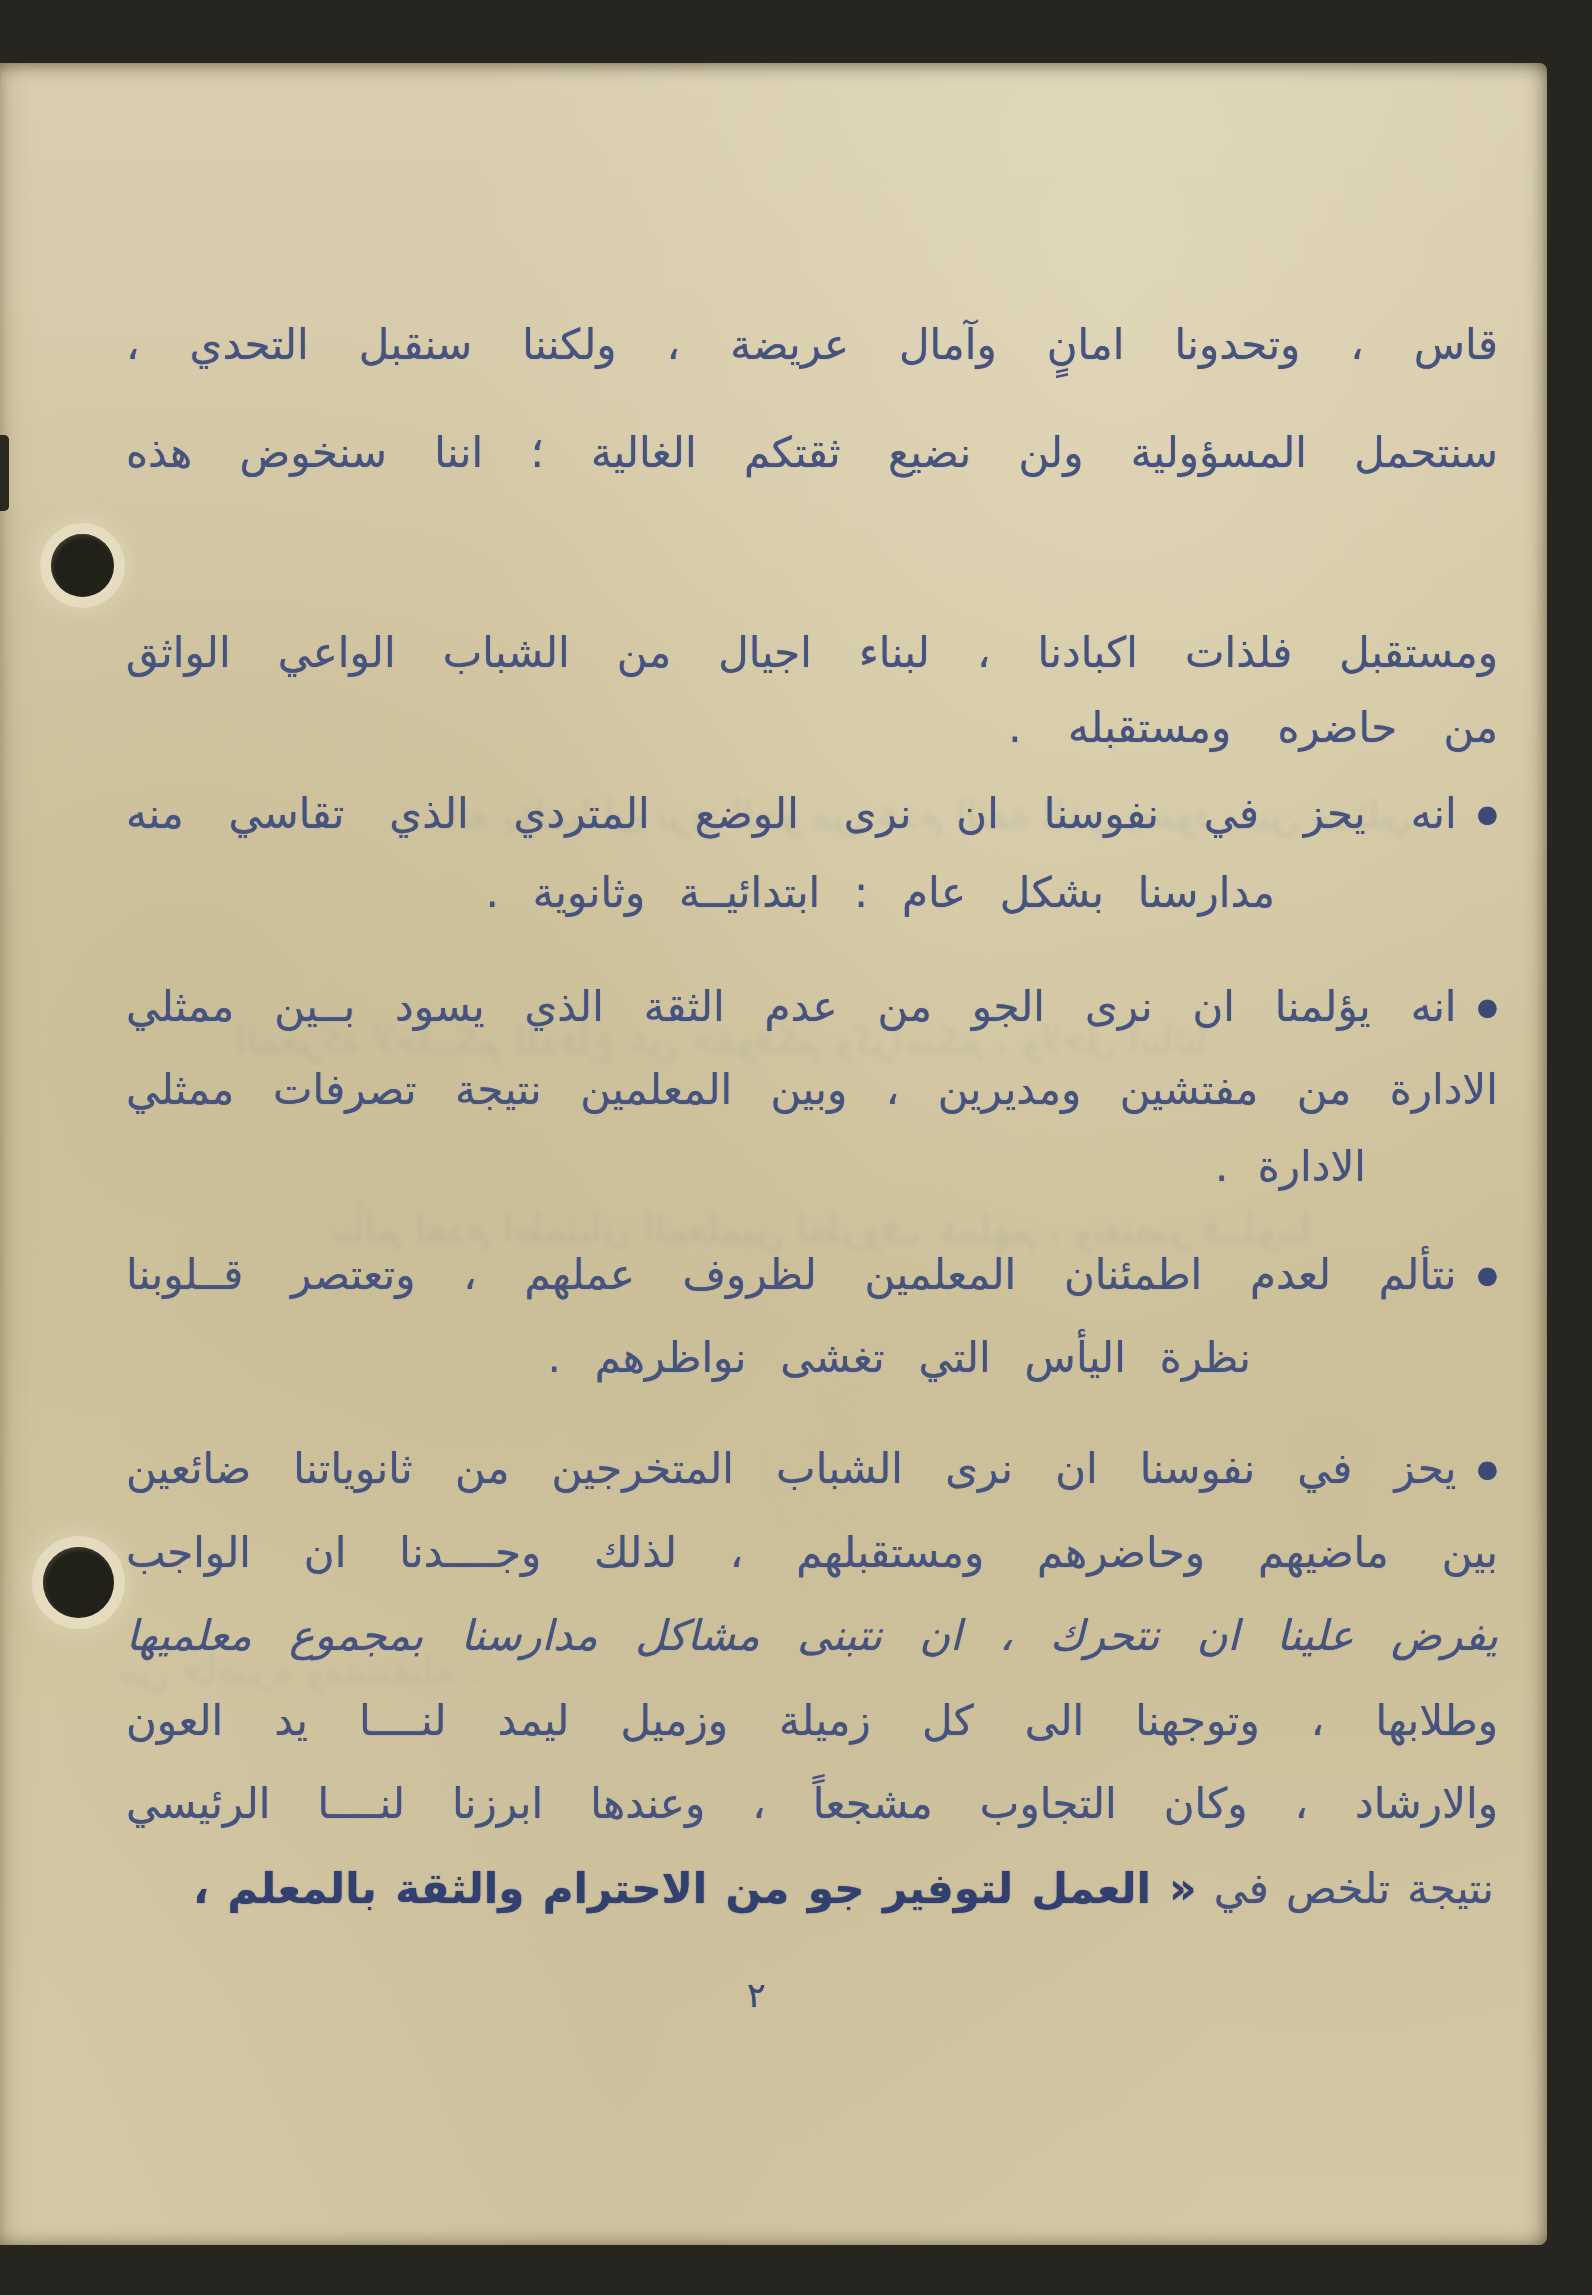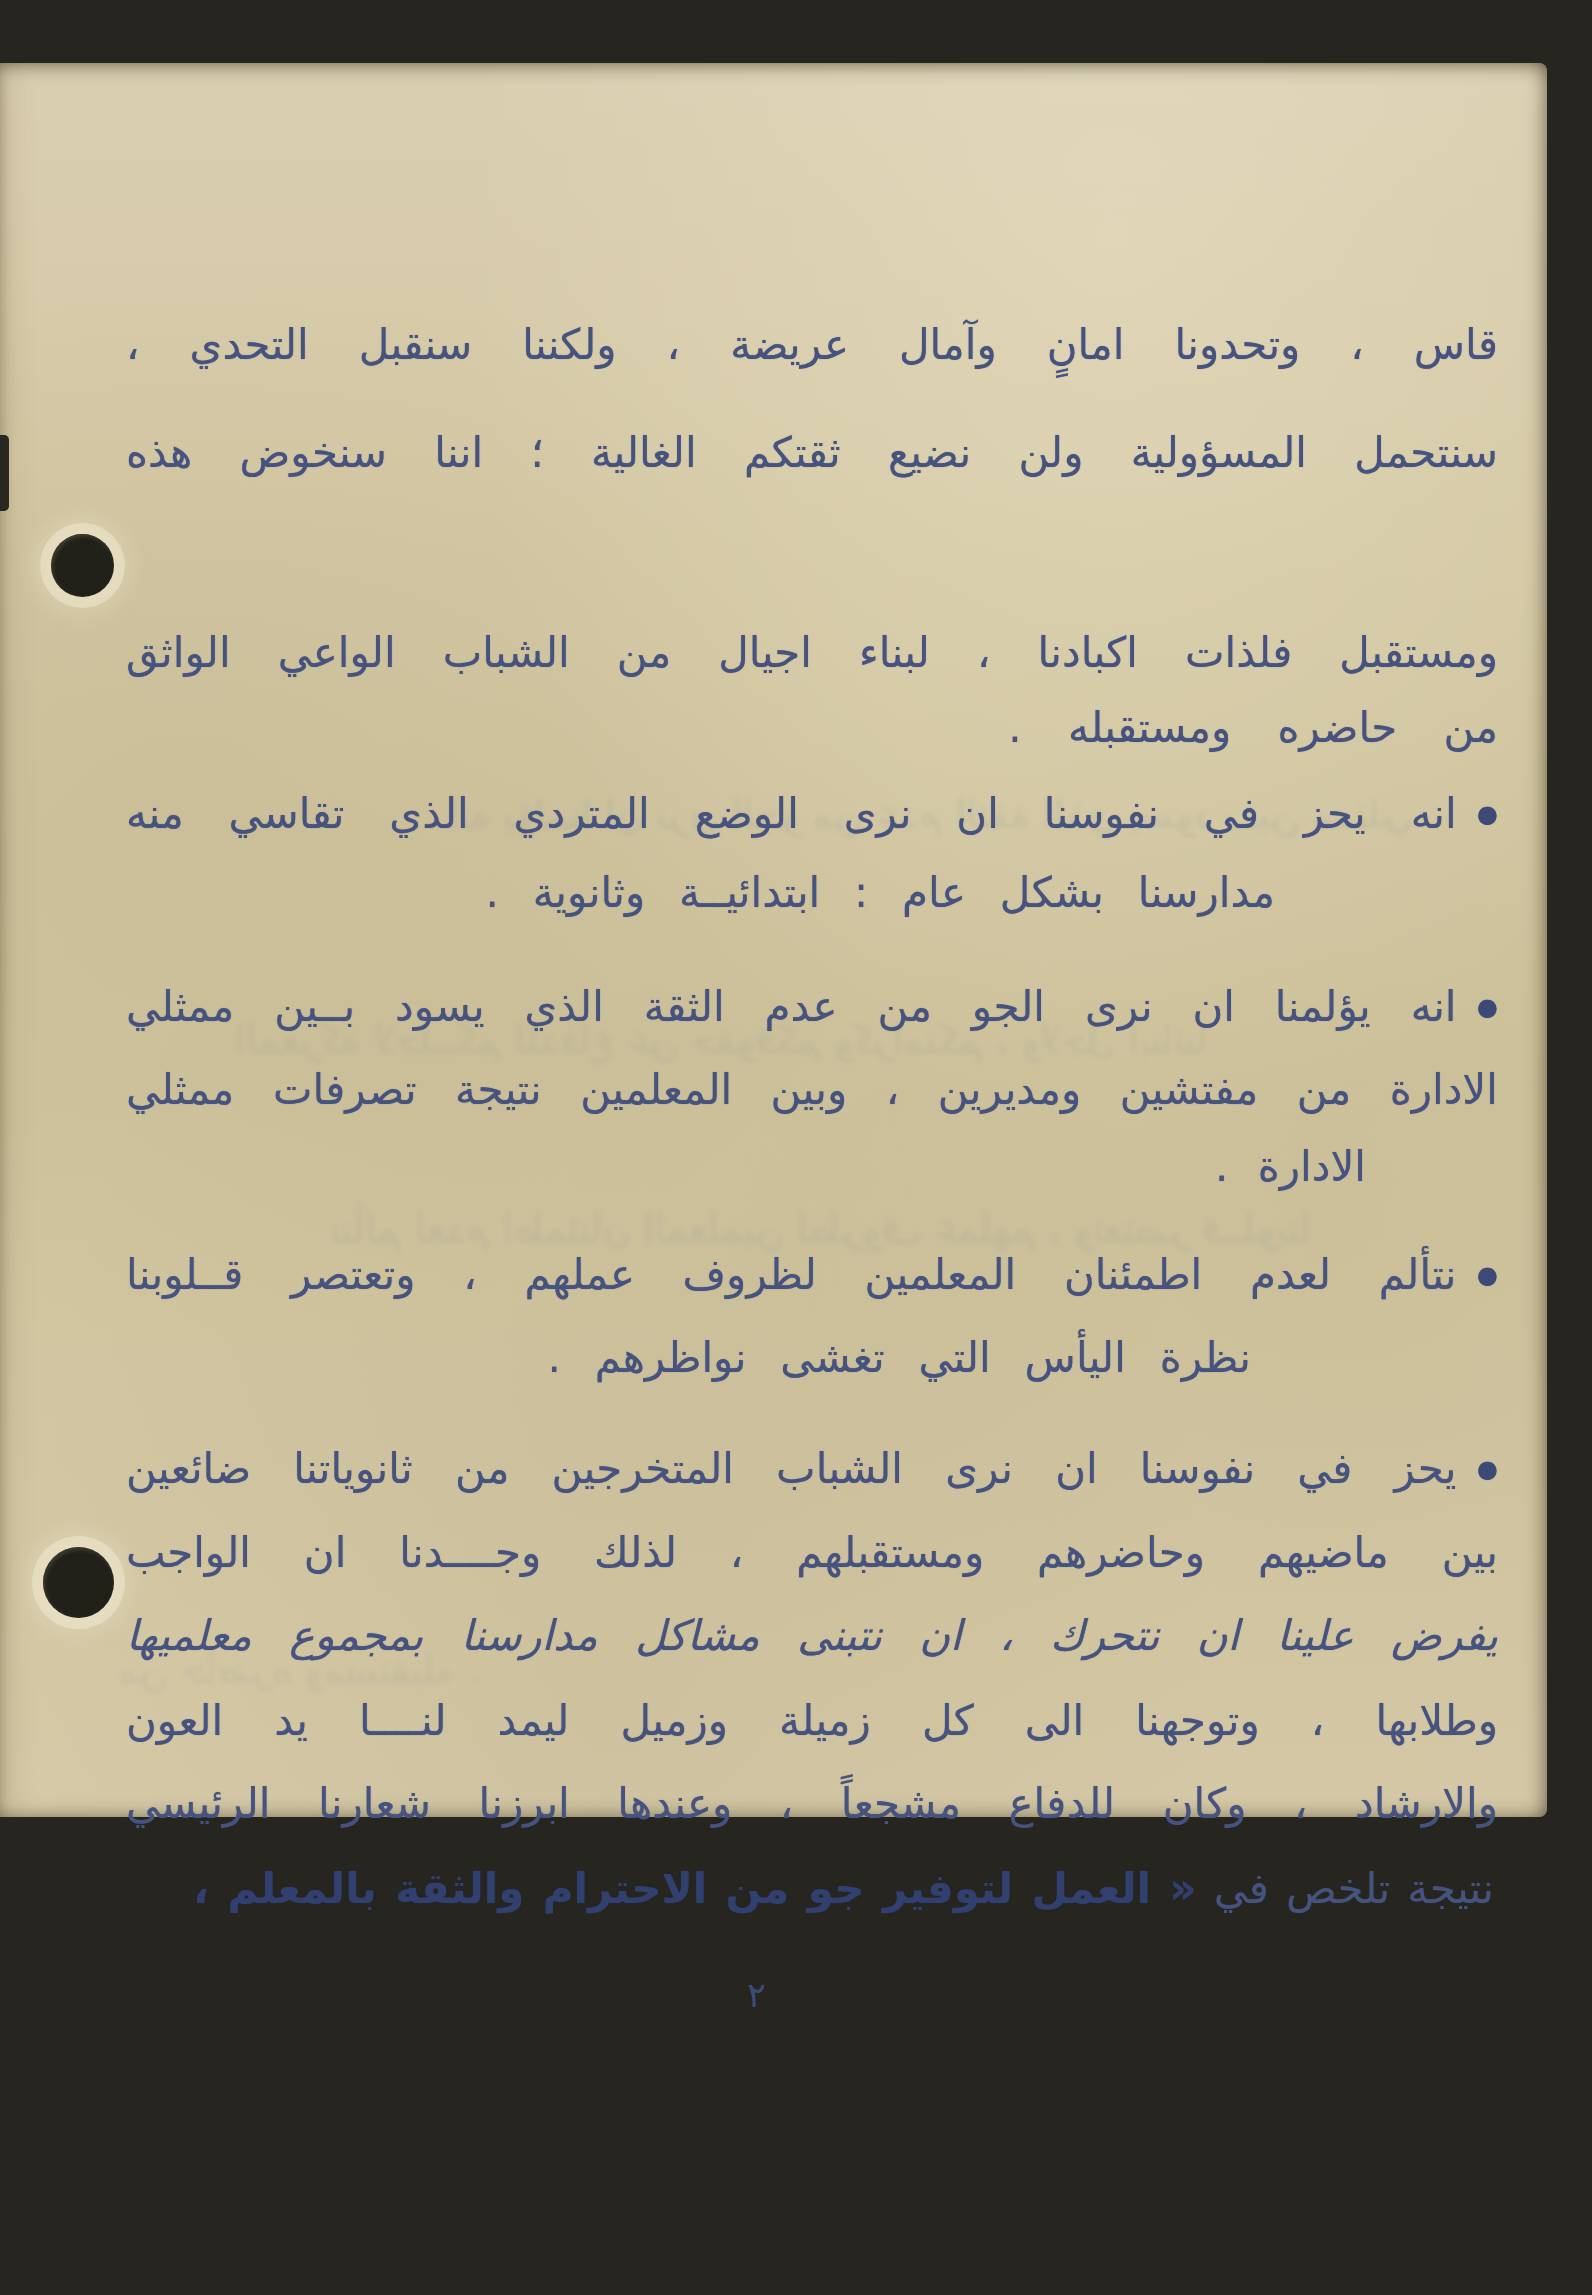--- a/index.html
+++ b/index.html
@@ -4,21 +4,21 @@
 <style>
   html,body{margin:0;padding:0;}
   body{
     width:1592px;height:2295px;position:relative;overflow:hidden;
     background:#26251f;
     font-family:"DejaVu Sans","Liberation Sans",sans-serif;
   }
   .scan{position:absolute;inset:0;}
   
   .paper{
-    position:absolute;left:0;top:63px;width:1547px;height:1754px;
+    position:absolute;left:0;top:63px;width:1547px;height:2182px;
     background:
       radial-gradient(ellipse at 72% 10%, rgba(255,250,228,0.22), transparent 42%),
       radial-gradient(ellipse at 12% 42%, rgba(138,124,86,0.10), transparent 38%),
       radial-gradient(ellipse at 86% 68%, rgba(150,135,95,0.09), transparent 42%),
       radial-gradient(ellipse at 40% 92%, rgba(120,105,70,0.08), transparent 46%),
       linear-gradient(180deg,#d9ceb0 0%,#d4c8a4 28%,#d0c49e 58%,#d5c9a7 100%);
     border-radius:0 8px 8px 0;
     box-shadow:
       inset 0 9.5px 17.3px -8px rgba(45,40,22,0.50),
       inset -12.6px 0 20.5px -9.5px rgba(45,40,22,0.40),
@@ -126,21 +126,21 @@
       <span class="bullet">●</span><span>نتألم لعدم اطمئنان المعلمين لظروف عملهم ، وتعتصر قــلوبنا</span>
     </div>
     <div class="l b3b">نظرة اليأس التي تغشى نواظرهم .</div>
 
     <div class="l j b4a">
       <span class="bullet">●</span><span>يحز في نفوسنا ان نرى الشباب المتخرجين من ثانوياتنا ضائعين</span>
     </div>
     <div class="l j b4b">بين ماضيهم وحاضرهم ومستقبلهم ، لذلك وجــــدنا ان الواجب</div>
     <div class="l j b4c">يفرض علينا ان نتحرك ، ان نتبنى مشاكل مدارسنا بمجموع معلميها</div>
     <div class="l j b4d">وطلابها ، وتوجهنا الى كل زميلة وزميل ليمد لنــــا يد العون</div>
-    <div class="l j b4e">والارشاد ، وكان للدفاع مشجعاً ، وعندها ابرزنا شعارنا الرئيسي</div>
+    <div class="l j b4e">والارشاد ، وكان التجاوب مشجعاً ، وعندها ابرزنا لنــــا الرئيسي</div>
 
     <div class="l j cl">
       <span>نتيجة تلخص في </span><span class="boldq">« العمل لتوفير جو  من الاحترام والثقة بالمعلم ،</span>
     </div>
 
     <div class="pagenum">٢</div>
   </div>
 </div>
 
 

